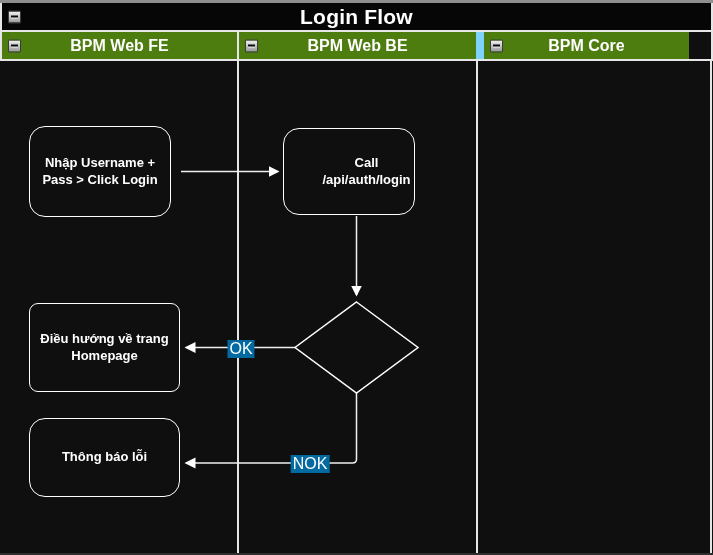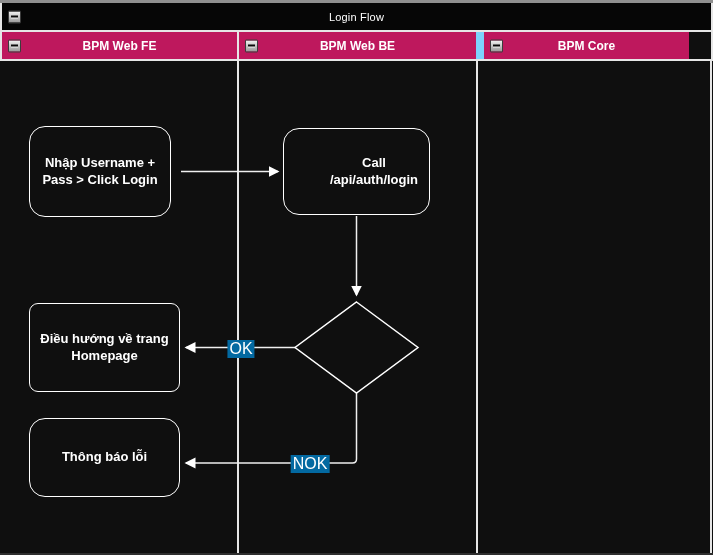--- a/index.html
+++ b/index.html
@@ -8,31 +8,31 @@
     background:#0f0f0f;font-family:"Liberation Sans",sans-serif;color:#fff;
     -webkit-font-smoothing:antialiased;
   }
   
   .top-border{position:absolute;top:0;left:0;width:713px;height:3px;background:#8f8f8f;}
   .title-row{
     position:absolute;top:3px;left:0;width:713px;height:27px;box-sizing:border-box;
     background:#060606;border-left:2px solid #e6e6e6;border-right:2px solid #e6e6e6;
     display:flex;align-items:center;justify-content:center;
   }
-  .pool-title{font-size:11px;font-weight:normal;letter-spacing:.2px;}
+  .pool-title{font-size:21px;font-weight:bold;letter-spacing:.2px;}
   .hsep{position:absolute;left:0;width:713px;height:2px;background:#e6e6e6;}
   .sep1{top:30px;} .sep2{top:59px;}
   .header-row{
     position:absolute;top:32px;left:0;width:713px;height:27px;box-sizing:border-box;
     display:flex;border-left:2px solid #e6e6e6;border-right:2px solid #e6e6e6;
   }
   .lane-header{
-    position:relative;height:27px;background:#be185d;
+    position:relative;height:27px;background:#4d7c0f;
     display:flex;align-items:center;justify-content:center;
-    font-size:12px;font-weight:bold;
+    font-size:16px;font-weight:bold;
   }
   .lane-header.fe{width:235px;} .lane-header.be{width:237px;border-left:2px solid #e6e6e6;border-right:8px solid #7dd3fc;} .lane-header.core{width:205px;}
   .vdiv{position:absolute;top:61px;bottom:2px;width:2px;background:#e6e6e6;z-index:1;}
   .vdiv.d1{left:237px;} .vdiv.d2{left:476px;} .vdiv.right{left:710px;}
   .bottom-edge{position:absolute;left:0;bottom:0;width:713px;height:2px;background:#2e2e2e;}
   
   .collapse-btn{
     position:absolute;left:6px;top:50%;transform:translateY(-50%);
     width:13px;height:13px;box-sizing:border-box;cursor:pointer;
     background:linear-gradient(#f2f2f2 0%,#c9c9c9 45%,#9a9a9a 100%);
@@ -41,21 +41,21 @@
   }
   .minus-glyph{display:block;width:7px;height:2px;background:#0a0a0a;box-shadow:0 1px 0 #efefef;}
   
   .node{
     position:absolute;box-sizing:border-box;z-index:3;
     border:1.5px solid #ffffff;border-radius:16px;background:#0f0f0f;
     display:flex;align-items:center;justify-content:center;text-align:center;
     font-size:13px;font-weight:bold;line-height:1.25;padding:4px 9px;cursor:pointer;
   }
   .node-input   {left:29px;top:126px;width:142px;height:91px;}
-  .node-call    {left:283px;top:128px;width:147px;height:87px;padding-left:44px;}
+  .node-call    {left:283px;top:128px;width:132px;height:87px;padding-left:44px;}
   .node-redirect{left:29px;top:303px;width:151px;height:89px;border-radius:9px;}
   .node-error   {left:29px;top:418px;width:151px;height:79px;}
   .decision-label{
     position:absolute;left:295px;top:302px;width:123px;height:91px;z-index:3;
     display:flex;align-items:center;justify-content:center;text-align:center;
     font-size:13px;font-weight:bold;cursor:pointer;white-space:nowrap;
   }
   
   .edge-label{
     position:absolute;z-index:3;transform:translate(-50%,-50%);

